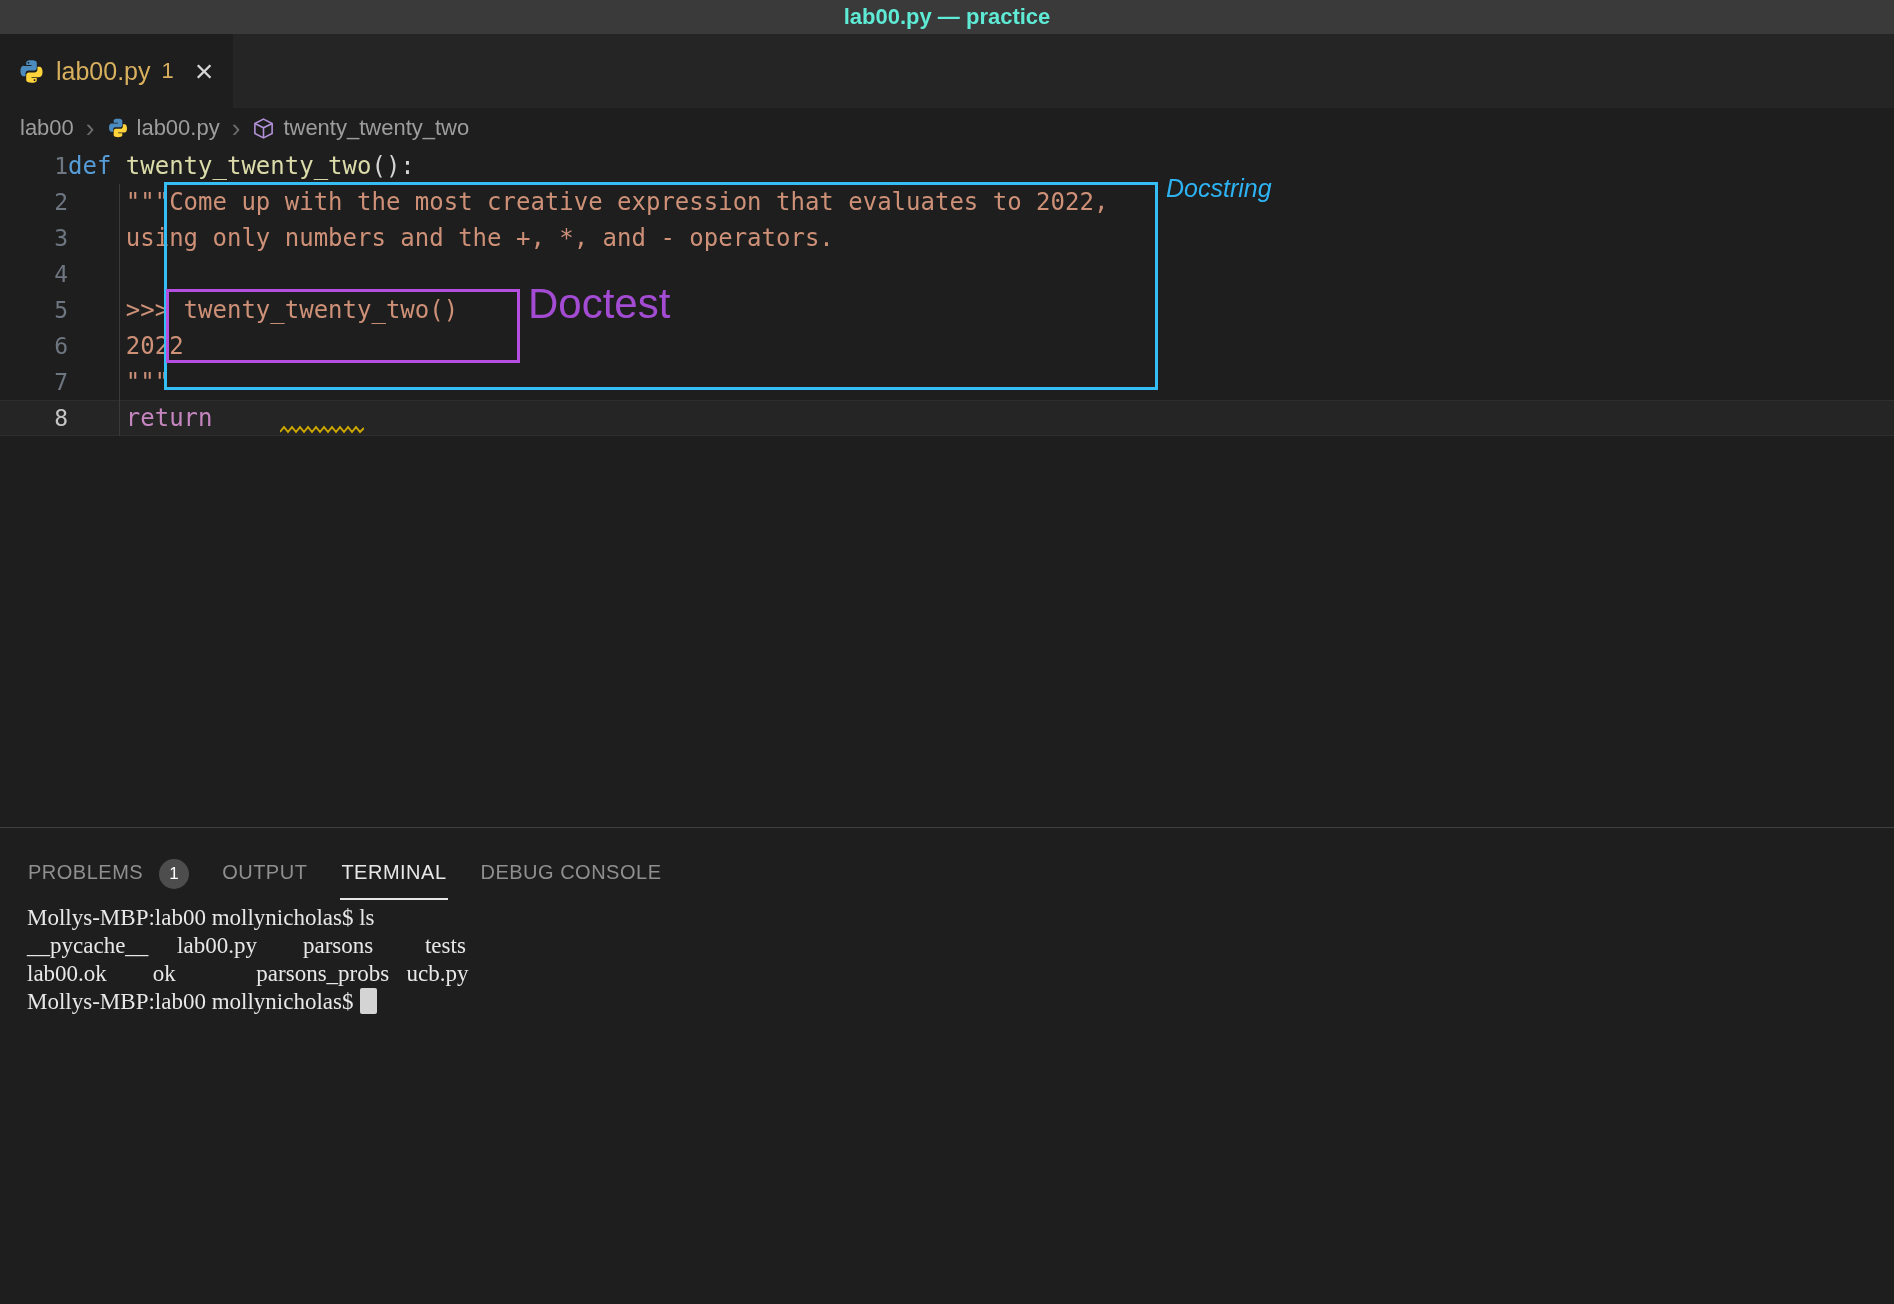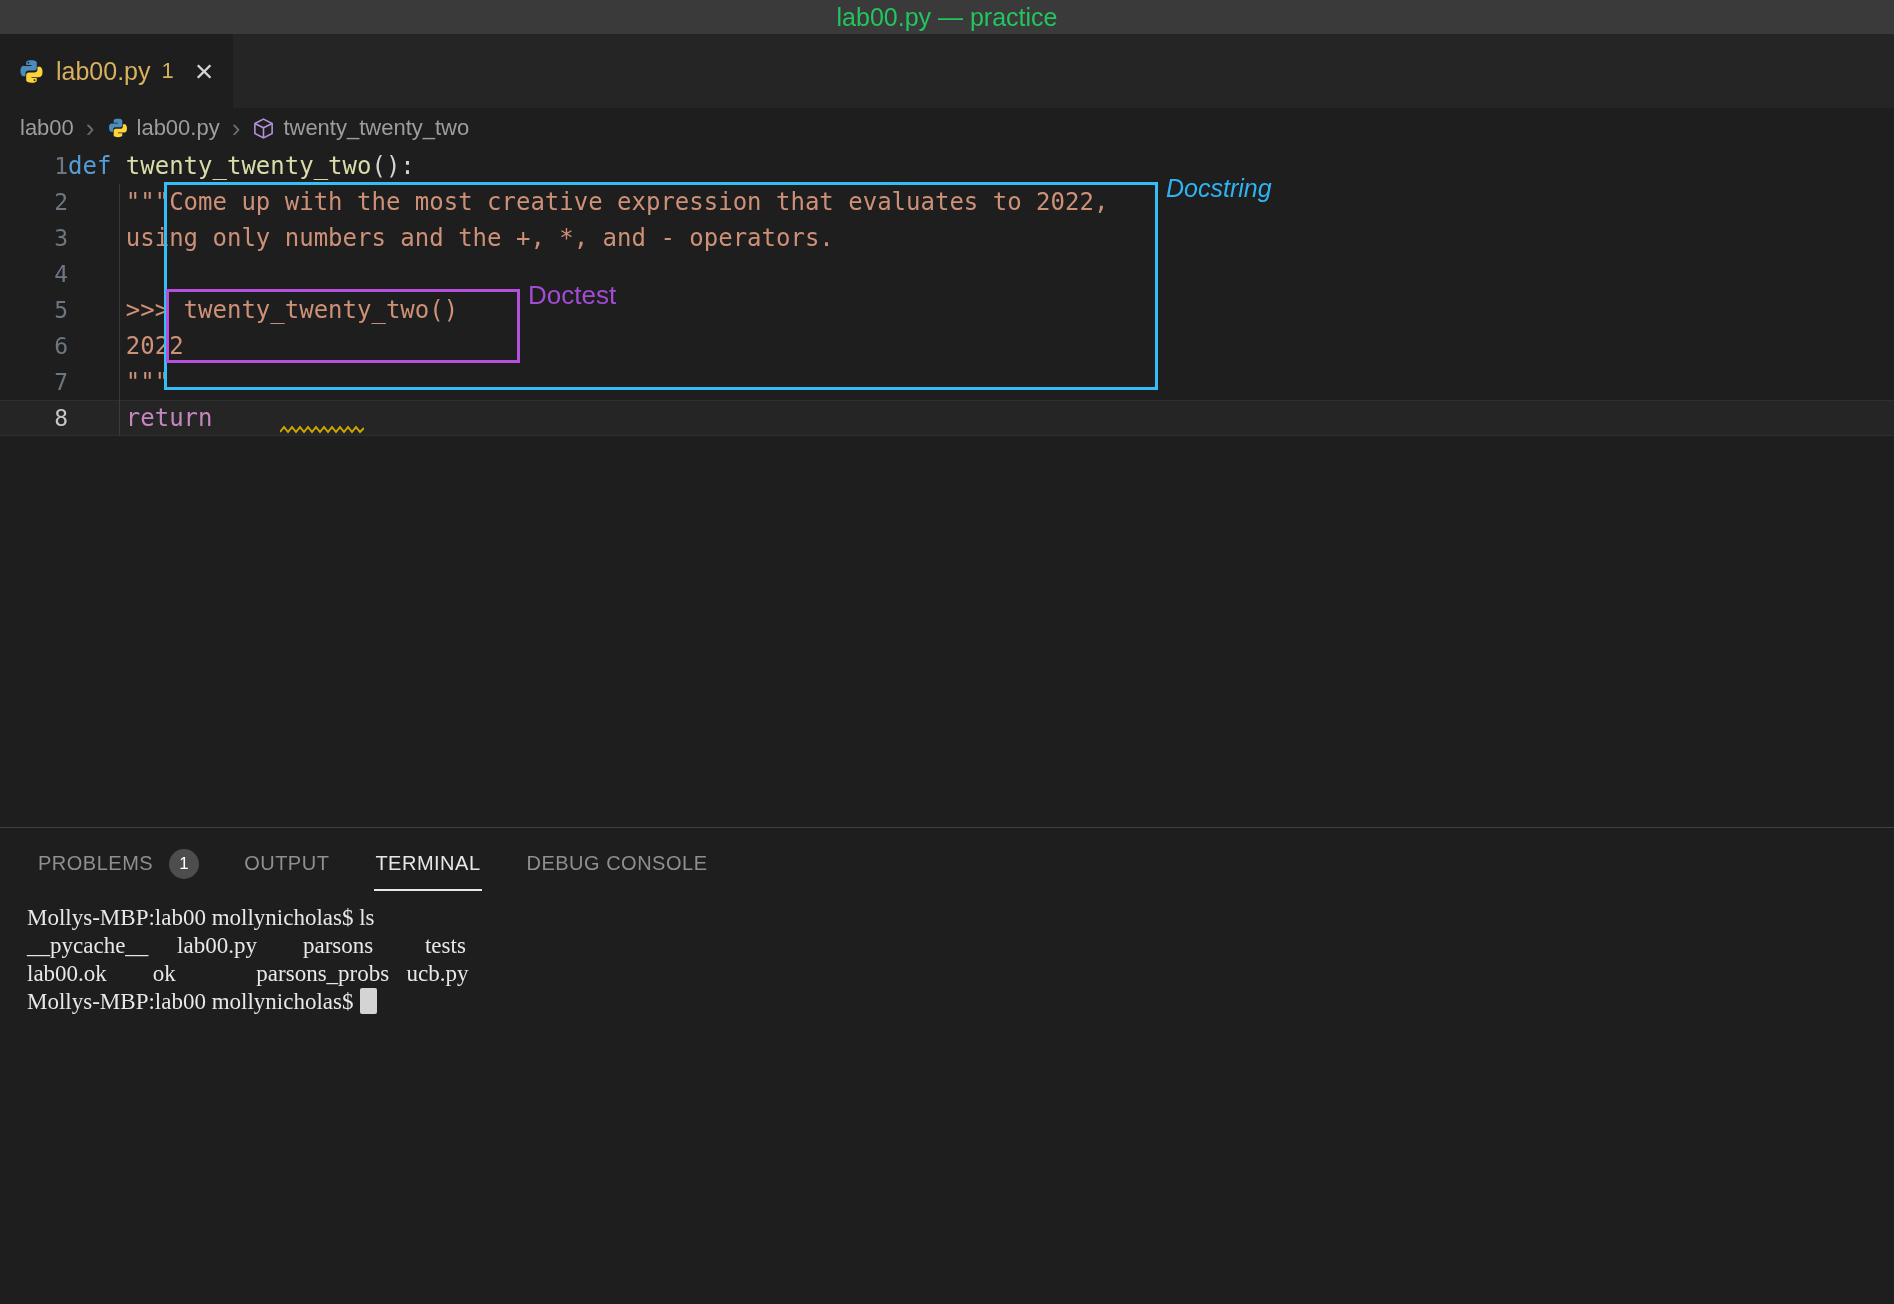--- a/index.html
+++ b/index.html
@@ -3,21 +3,21 @@
 <meta charset="utf-8">
 <style>
   * { margin:0; padding:0; box-sizing:border-box; }
   html,body { background:#1e1e1e; }
   .window {
     position:relative; width:1894px; height:1304px; background:#1e1e1e;
     overflow:hidden; font-family:"Liberation Sans", sans-serif;
   }
   
   .titlebar { height:34px; background:#3a3a3a; display:flex; align-items:center; justify-content:center; }
-  .titlebar .title { color:#22c55e; font-size:25px; font-weight:400; }
+  .titlebar .title { color:#5eead4; font-size:22px; font-weight:700; }
   
   .tabbar { height:74px; background:#252526; display:flex; align-items:stretch; }
   .tab { display:flex; align-items:center; padding:0 20px 0 18px; background:#1e1e1e; gap:11px; }
   .tab-label { color:#d8b05e; font-size:25px; }
   .tab-badge { color:#d8b05e; font-size:22px; }
   .tab-close { color:#d6d6d6; font-size:32px; margin-left:10px; line-height:1; }
   
   .breadcrumb { height:40px; display:flex; align-items:center; padding-left:20px; gap:8px; color:#9d9d9d; font-size:22px; }
   .breadcrumb .crumb { cursor:default; }
   .chev { color:#6d6d6d; font-size:26px; margin:0 4px; line-height:1; }
@@ -32,25 +32,25 @@
   .tok-pn  { color:#d4d4d4; }
   .tok-str { color:#ce9178; }
   .tok-ret { color:#c586c0; }
   .code-row.current { background:rgba(255,255,255,0.03); border-top:1px solid #2e2e2e; border-bottom:1px solid #2e2e2e; line-height:34px; }
   .code-row.current .gutter { color:#c6c6c6; }
   .indent-guide { position:absolute; left:119px; top:36px; width:1px; height:252px; background:#3a3a3a; }
   
   .doc-rect  { position:absolute; left:164px; top:34px;  width:994px; height:208px; border:3px solid #35bdf5; }
   .doc-label { position:absolute; left:1166px; top:26px; color:#2eb3f2; font-size:25px;font-style:italic; }
   .test-rect  { position:absolute; left:166px; top:141px; width:354px; height:74px; border:3px solid #b44fe0; }
-  .test-label { position:absolute; left:528px; top:132px; color:#a44bd4; font-size:26px; }
+  .test-label { position:absolute; left:528px; top:132px; color:#a44bd4; font-size:42px; }
   .squiggle { position:absolute; left:280px; top:277px; }
   
   .panel { border-top:1px solid #404040; height:477px; background:#1e1e1e; }
-  .panel-tabs { height:72px; display:flex; align-items:center; padding-left:37px; gap:44px; }
+  .panel-tabs { height:72px; display:flex; align-items:flex-end; padding-left:27px; gap:32px; }
   .panel-tab { display:flex; align-items:center; gap:15px; color:#8f8f8f; font-size:20px; letter-spacing:0.5px; }
   .panel-tab .lbl { padding:14px 1px; border-bottom:2px solid transparent; }
   .panel-tab.active { color:#e7e7e7; }
   .panel-tab.active .lbl { border-bottom:2px solid #e7e7e7; }
   .badge { width:30px; height:30px; border-radius:50%; background:#4d4d4d; color:#ffffff; font-size:17px;
            display:flex; align-items:center; justify-content:center; }
   .terminal { font-family:Liberation Serif, serif; font-size:23px; color:#e8e8e8; padding:4px 0 0 27px; }
   .term-line { white-space:pre; height:28px; line-height:28px; }
   .term-cursor { display:inline-block; width:17px; height:26px; background:#d4d4d4; vertical-align:-5px; margin-left:1px; border-radius:2px; }
 </style>

